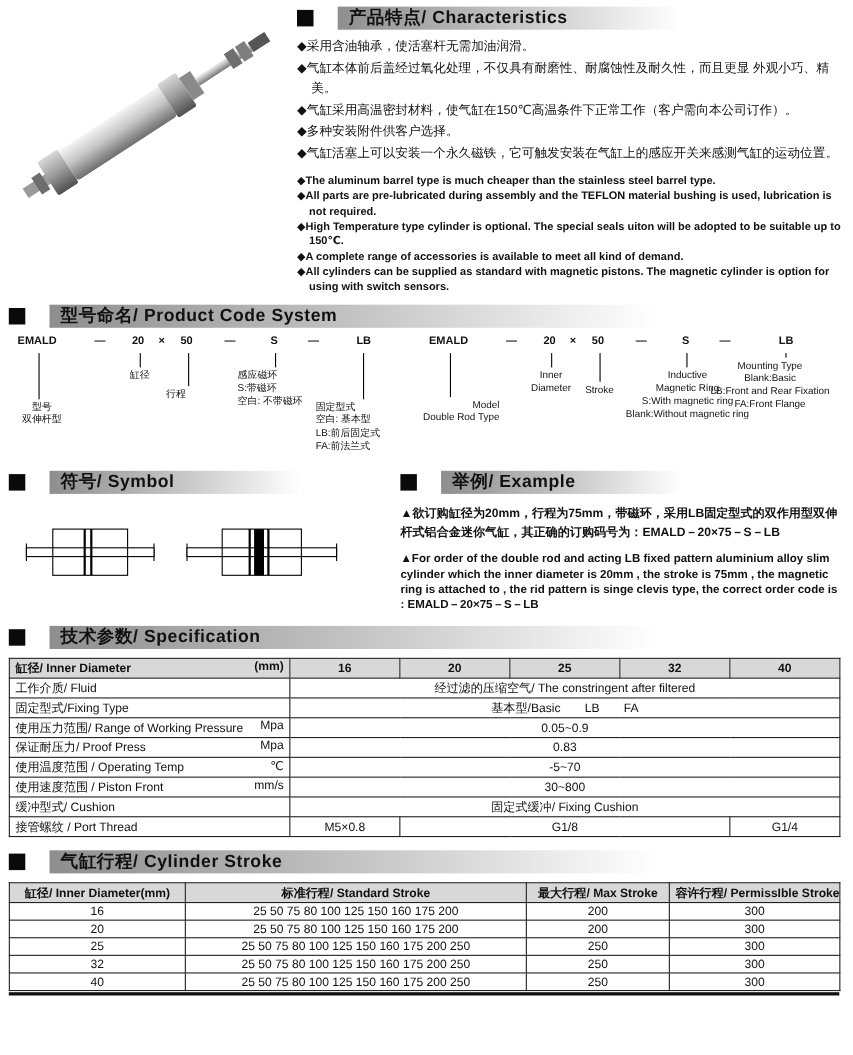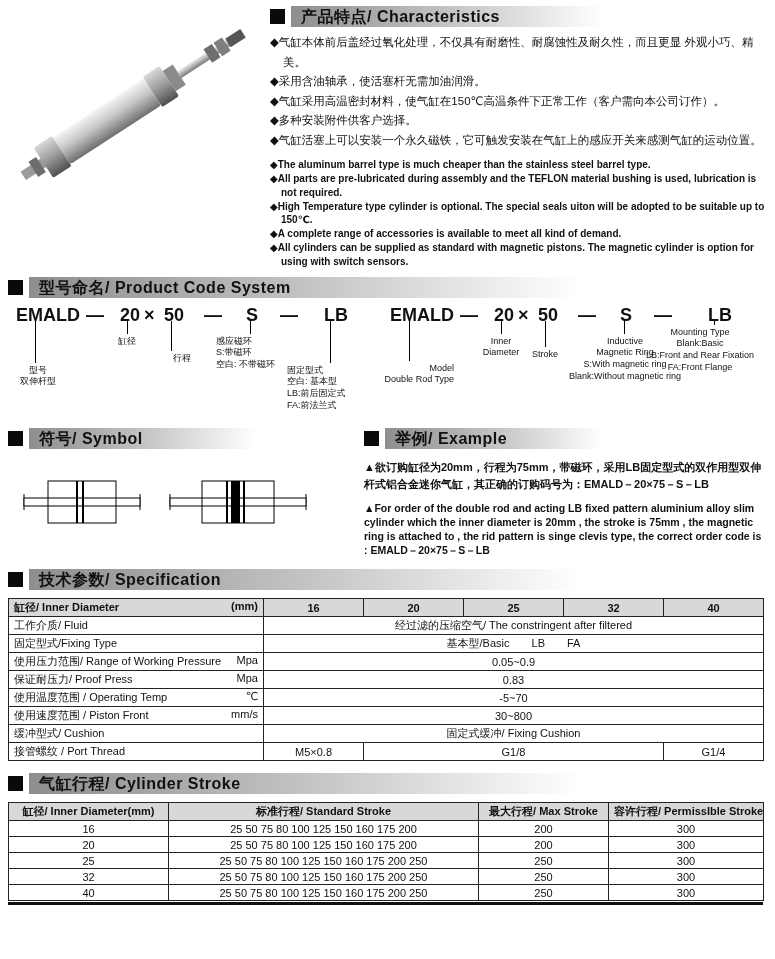--- a/index.html
+++ b/index.html
@@ -1,40 +1,40 @@
 <!DOCTYPE html>
 <html><head>
 <meta charset="utf-8">
 <style>
   *{box-sizing:border-box;margin:0;padding:0;}
   html,body{background:#fff;}
   body{width:775px;height:959px;font-family:"Liberation Sans","DejaVu Sans",sans-serif;color:#111;}
   .page{width:775px;height:959px;overflow:hidden;position:relative;padding:6px 8px 0 8px;background:#fff;}
 
   
-  .sec-header{display:flex;align-items:center;}
+  .sec-header{display:flex;align-items:center;gap:16px;}
   .sq{width:15px;height:15px;background:#0a0a0a;margin-right:6px;flex:0 0 auto;}
   .bar{height:21px;line-height:21px;padding-left:10px;font-weight:bold;font-size:16px;letter-spacing:.5px;
        background:linear-gradient(to right,#8e8e8e,#c2c2c2 45%,#fff 92%);white-space:nowrap;}
 
   
   .top-row{display:flex;}
   .photo{width:262px;flex:0 0 auto;}
   .top-right{flex:1;min-width:0;padding-right:2px;}
   .cn-list,.en-list{list-style:none;margin-top:6px;}
   .cn-list li{font-size:11.5px;line-height:1.7;padding-left:13px;text-indent:-13px;}
   .en-list li{font-size:10px;font-weight:bold;line-height:1.38;padding-left:11px;text-indent:-11px;}
   .en-list{margin-top:8px;}
 
   
   .code-area{display:flex;margin-top:6px;}
   .code-diagram{position:relative;height:112px;font-size:9px;line-height:1.3;}
   .cd-left{width:372px;flex:0 0 auto;}
   .cd-right{width:385px;flex:0 0 auto;margin-left:2px;}
-  .tok{position:absolute;top:0;font-weight:bold;font-size:18px;}
+  .tok{position:absolute;top:0;font-weight:bold;font-size:10px;}
   .vline{position:absolute;width:1px;background:#000;}
   .clabel{position:absolute;white-space:pre-line;}
 
   
   .sym-ex-row{display:flex;margin-top:12px;}
   .sym-col{width:356px;flex:0 0 auto;}
   .ex-col{flex:1;min-width:0;}
   .symbols{display:flex;gap:26px;padding:20px 0 0 14px;}
   .ex-cn{font-size:11px;font-weight:bold;line-height:1.55;margin-top:10px;}
   .ex-en{font-size:10.5px;font-weight:bold;line-height:1.35;margin-top:8px;}
@@ -87,22 +87,22 @@
         </g>
       </svg>
     </div>
 
     <div class="top-right">
       <div class="sec-header">
         <span class="sq"></span>
         <div class="bar" style="width:340px">产品特点/ Characteristics</div>
       </div>
       <ul class="cn-list">
+        <li>◆采用含油轴承，使活塞杆无需加油润滑。</li>
         <li>◆气缸本体前后盖经过氧化处理，不仅具有耐磨性、耐腐蚀性及耐久性，而且更显 外观小巧、精美。</li>
-        <li>◆采用含油轴承，使活塞杆无需加油润滑。</li>
         <li>◆气缸采用高温密封材料，使气缸在150℃高温条件下正常工作（客户需向本公司订作）。</li>
         <li>◆多种安装附件供客户选择。</li>
         <li>◆气缸活塞上可以安装一个永久磁铁，它可触发安装在气缸上的感应开关来感测气缸的运动位置。</li>
       </ul>
       <ul class="en-list">
         <li>◆The aluminum barrel type is much cheaper than the stainless steel barrel type.</li>
         <li>◆All parts are pre-lubricated during assembly and the TEFLON material bushing is used, lubrication is not required.</li>
         <li>◆High Temperature type cylinder is optional. The special seals uiton will be adopted to be suitable up to 150℃.</li>
         <li>◆A complete range of accessories is available to meet all kind of demand.</li>
         <li>◆All cylinders can be supplied as standard with magnetic pistons. The magnetic cylinder is option for using with switch sensors.</li>
@@ -131,21 +131,21 @@
 
         <div class="vline" style="left:27px;top:17px;height:42px"></div>
         <div class="vline" style="left:119px;top:17px;height:13px"></div>
         <div class="vline" style="left:163px;top:17px;height:30px"></div>
         <div class="vline" style="left:242px;top:17px;height:13px"></div>
         <div class="vline" style="left:322px;top:17px;height:42px"></div>
 
         <div class="clabel" style="left:2px;top:61px;width:56px;text-align:center">型号
 双伸杆型</div>
         <div class="clabel" style="left:99px;top:32px;width:40px;text-align:center">缸径</div>
-        <div class="clabel" style="left:143px;top:49px;width:40px;text-align:right">行程</div>
+        <div class="clabel" style="left:143px;top:49px;width:40px;text-align:left">行程</div>
         <div class="clabel" style="left:208px;top:32px;width:82px">感应磁环
 S:带磁环
 空白: 不带磁环</div>
         <div class="clabel" style="left:279px;top:61px;width:82px">固定型式
 空白: 基本型
 LB:前后固定式
 FA:前法兰式</div>
       </div>
 
       <div class="code-diagram cd-right">

